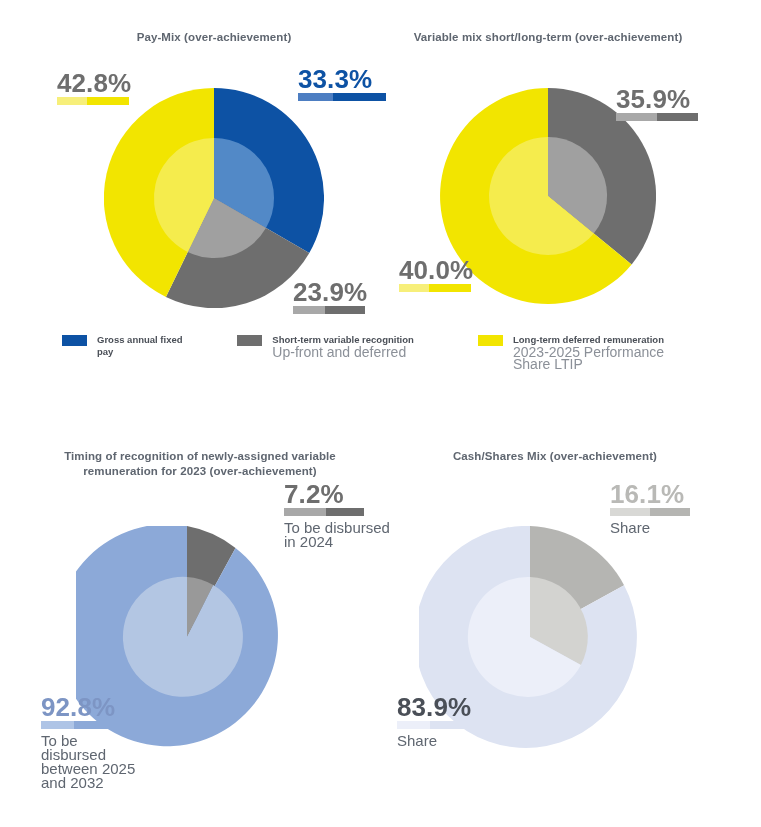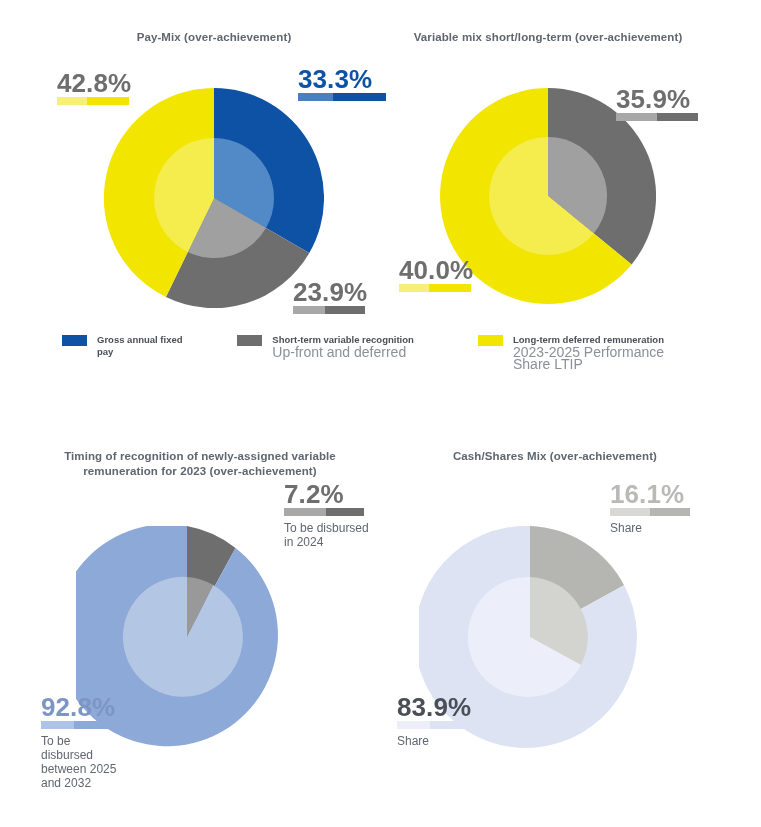--- a/index.html
+++ b/index.html
@@ -44,21 +44,21 @@
   }
   .callout .bar {
     height: 8px;
     margin-top: 3px;
     display: flex;
     overflow: hidden;
   }
   .callout .bar .seg-light { height: 100%; }
   .callout .bar .seg-dark { height: 100%; }
   .callout .sub {
-    font-size: 12px;
+    font-size: 15px;
     color: #5f6670;
     line-height: 14px;
     margin-top: 5px;
     white-space: pre-line;
   }
   .legend-row {
     position: absolute;
     display: flex;
   }
   .legend-item {

